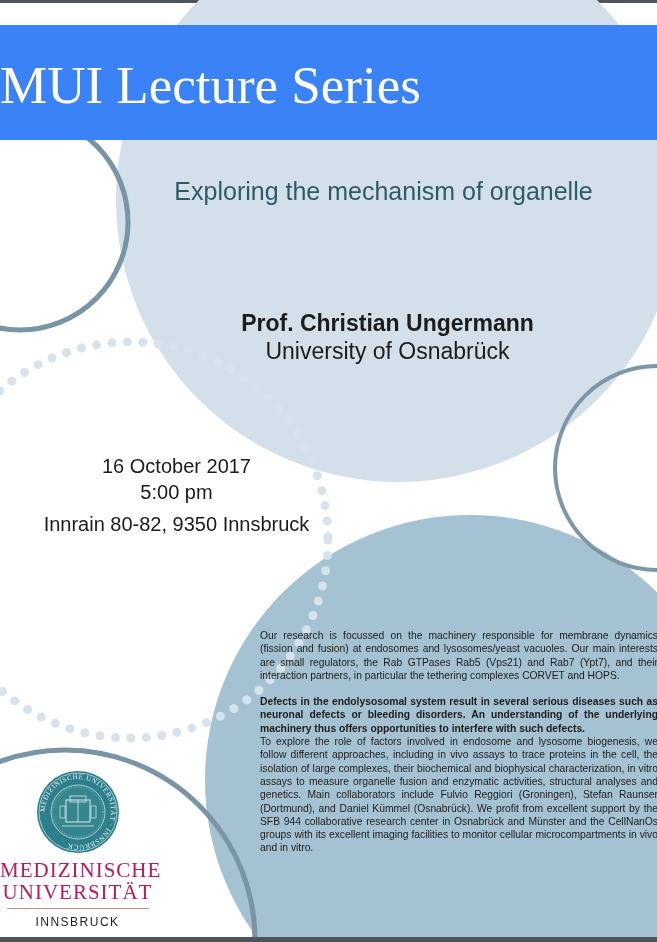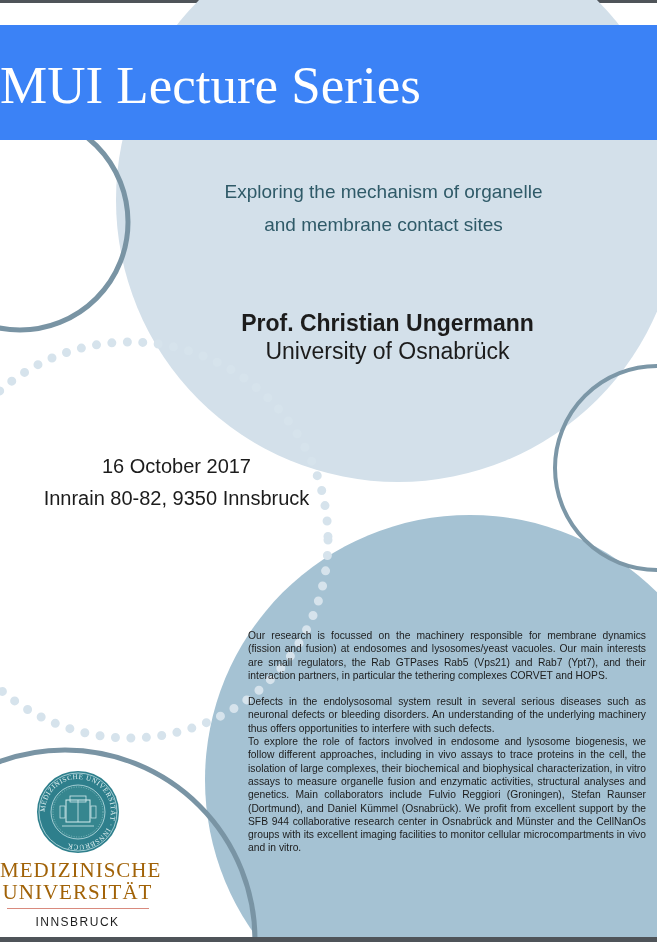--- a/index.html
+++ b/index.html
@@ -2,33 +2,33 @@
 <html><head>
 <meta charset="utf-8">
 <style>
   html, body { margin: 0; padding: 0; }
   body { width: 657px; height: 942px; position: relative; overflow: hidden; background: #ffffff; font-family: "Liberation Sans", sans-serif; }
   .frame-top { position: absolute; left: 0; top: 0; width: 657px; height: 3px; background: #4f5459; }
   .frame-bottom { position: absolute; left: 0; bottom: 0; width: 657px; height: 5px; background: #4f5459; z-index: 20; }
   svg.bg { position: absolute; left: 0; top: 0; z-index: 1; }
   .banner { position: absolute; left: 0; top: 25px; width: 657px; height: 115px; background: #3b82f6; z-index: 5; display: flex; align-items: center; justify-content: flex-start; }
   .banner-title { font-family: "Liberation Serif", serif; color: #ffffff; font-size: 53px; letter-spacing: 0px; margin-top: 4px; }
-  .talk-title { position: absolute; left: 110px; top: 175px; width: 547px; text-align: center; color: #2f5a68; font-size: 19px; line-height: 33px; z-index: 6; }
+  .talk-title { position: absolute; left: 110px; top: 175px; width: 547px; text-align: center; color: #2f5a68; font-size: 25px; line-height: 33px; z-index: 6; }
   .speaker { position: absolute; left: 210px; top: 309px; width: 355px; text-align: center; z-index: 6; color: #1c1c1c; }
   .speaker-name { font-weight: bold; font-size: 23px; line-height: 28px; }
   .speaker-affil { font-size: 23px; line-height: 28px; }
   .event { position: absolute; left: 0; top: 453px; width: 315px; text-align: center; z-index: 6; color: #1c1c1c; font-size: 20px; }
   .event div { line-height: 26px; padding-left: 38px; }
   .event .addr { margin-top: 6px; }
-  .abstract { position: absolute; left: 248px; top: 629px; width: 398px; z-index: 6; color: #1c1c1c; font-size: 10.3px; line-height: 13.3px; text-align: justify; }
+  .abstract { position: absolute; left: 260px; top: 629px; width: 398px; z-index: 6; color: #1c1c1c; font-size: 10.3px; line-height: 13.3px; text-align: justify; }
   .abstract p { margin: 0 0 13px 0; }
-  .abstract p.tight { margin-bottom: 0; }
+  .abstract p.tight { margin-bottom: 0; font-weight: bold; }
   .logo { position: absolute; left: 0; top: 770px; width: 155px; z-index: 6; text-align: center; }
   .seal { width: 84px; height: 84px; margin: 0 auto; display: block; }
-  .logo-line1, .logo-line2 { font-family: "Liberation Serif", serif; color: #a16207; font-size: 21px; letter-spacing: 1px; line-height: 22px; }
+  .logo-line1, .logo-line2 { font-family: "Liberation Serif", serif; color: #be185d; font-size: 21px; letter-spacing: 1px; line-height: 22px; }
   .logo-line1 { margin-top: 5px; }
   .logo-rule { width: 142px; height: 1px; background: #d98a7e; margin: 5px auto 6px auto; }
   .logo-line3 { font-family: Liberation Sans, sans-serif; color: #1e1e1e; font-size: 12px; letter-spacing: 1.5px; }
 </style>
 </head>
 <body>
 
 <div class="frame-top"></div>
 
 <svg class="bg" width="657" height="942" viewBox="0 0 657 942">
@@ -46,30 +46,30 @@
   <circle cx="130" cy="540" r="198" fill="none" stroke="#d6e3ec" stroke-width="9" stroke-linecap="round" stroke-dasharray="0 15.5"></circle>
 
 </svg>
 
 <div class="banner">
   <div class="banner-title">MUI Lecture Series</div>
 </div>
 
 <div class="talk-title">
   <div>Exploring the mechanism of organelle</div>
-  <div>and membrane contact sites</div>
 </div>
 
 <div class="speaker">
   <div class="speaker-name">Prof. Christian Ungermann</div>
   <div class="speaker-affil">University of Osnabrück</div>
 </div>
 
 <div class="event">
   <div>16 October 2017</div>
+  <div>5:00 pm</div>
   <div class="addr">Innrain 80-82, 9350 Innsbruck</div>
 </div>
 
 <div class="abstract">
   <p>Our research is focussed on the machinery responsible for membrane dynamics (fission and fusion) at endosomes and lysosomes/yeast vacuoles. Our main interests are small regulators, the Rab GTPases Rab5 (Vps21) and Rab7 (Ypt7), and their interaction partners, in particular the tethering complexes CORVET and HOPS.</p>
   <p class="tight">Defects in the endolysosomal system result in several serious diseases such as neuronal defects or bleeding disorders. An understanding of the underlying machinery thus offers opportunities to interfere with such defects.</p>
   <p>To explore the role of factors involved in endosome and lysosome biogenesis, we follow different approaches, including in vivo assays to trace proteins in the cell, the isolation of large complexes, their biochemical and biophysical characterization, in vitro assays to measure organelle fusion and enzymatic activities, structural analyses and genetics. Main collaborators include Fulvio Reggiori (Groningen), Stefan Raunser (Dortmund), and Daniel Kümmel (Osnabrück). We profit from excellent support by the SFB 944 collaborative research center in Osnabrück and Münster and the CellNanOs groups with its excellent imaging facilities to monitor cellular microcompartments in vivo and in vitro.</p>
 </div>
 
 <div class="logo">

